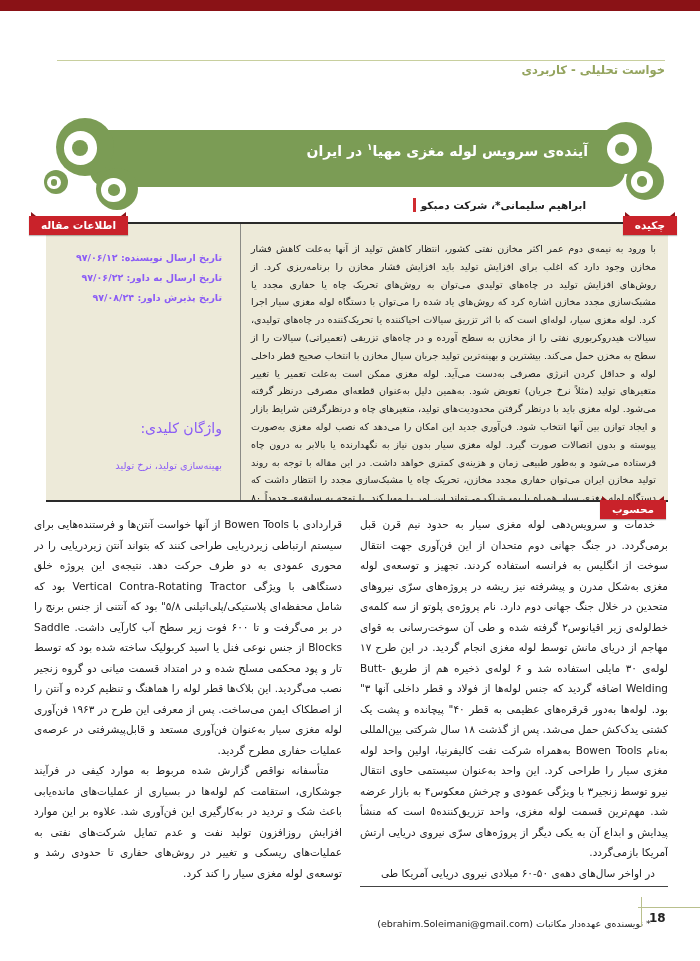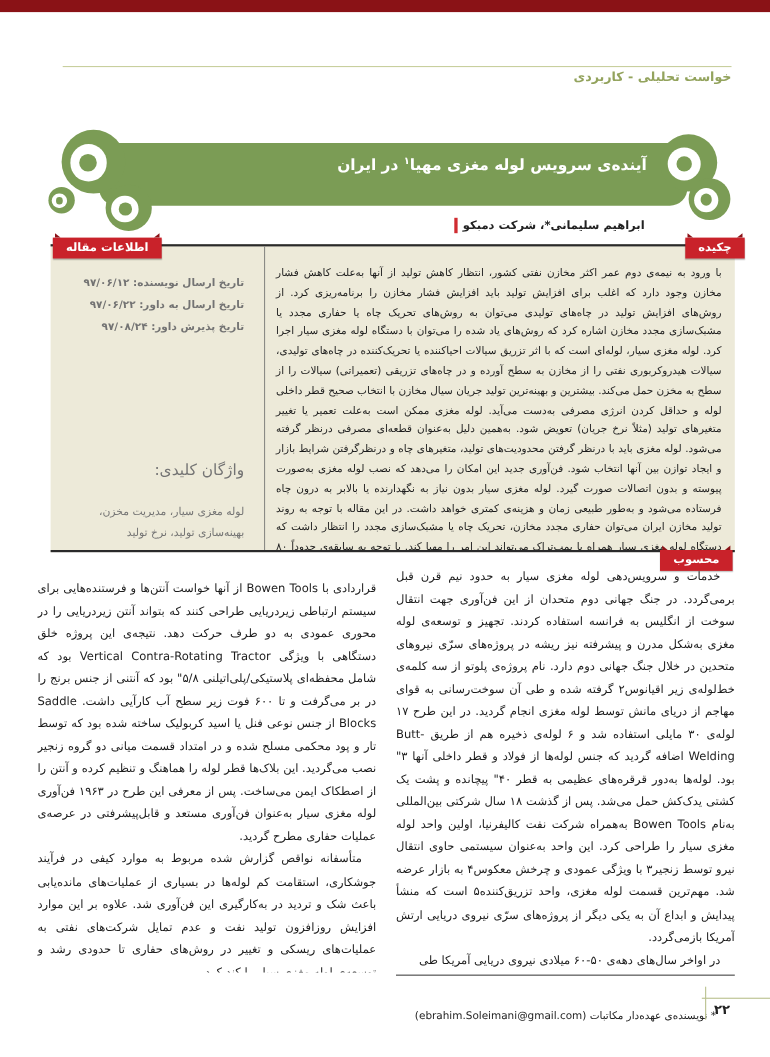--- a/index.html
+++ b/index.html
@@ -30,41 +30,41 @@
     font-size:10.5px;font-weight:bold;color:#222;}
   .author-bar{width:3px;height:14px;background:#d02c31;}
 
   
   .ribbon{position:absolute;background:#c9222a;color:#fff;font-weight:bold;font-size:10.5px;
     line-height:17px;padding:1px 12px;z-index:6;box-shadow:0 1px 1px rgba(0,0,0,.25);}
   .ribbon::before{content:"";position:absolute;top:-4px;right:2px;width:0;height:0;
     border-left:5px solid transparent;border-bottom:4px solid #8c1418;}
   .ribbon::after{content:"";position:absolute;top:-4px;left:2px;width:0;height:0;
     border-right:5px solid transparent;border-bottom:4px solid #8c1418;}
-  .ribbon-info{top:216px;right:553px;}
+  .ribbon-info{top:216px;right:572px;}
   .ribbon-abstract{top:216px;right:23px;}
   .ribbon-intro{top:500px;right:34px;}
 
   
   .info-block{position:absolute;left:46px;right:32px;top:222px;height:276px;background:#edead9;
     border-top:2px solid #2a2a2a;border-bottom:2px solid #2a2a2a;display:flex;}
   .abstract-cell{flex:1;padding:16px 12px 6px 10px;font-size:9.5px;line-height:17.8px;
     text-align:justify;color:#1c1c1c;overflow:hidden;}
   .v-divider{width:1px;background:#8b8b86;margin:0;}
-  .info-cell{width:170px;padding:24px 18px 0 6px;color:#737373;}
+  .info-cell{width:170px;padding:24px 18px 0 6px;color:#8b5cf6;}
   .info-row{font-size:9.5px;font-weight:bold;line-height:20px;text-align:right;white-space:nowrap;}
   .keywords{margin-top:112px;text-align:right;}
   .kw-head{font-size:14px;font-weight:normal;margin-bottom:20px;}
   .kw-line{font-size:9.8px;line-height:19px;}
 
   
   .columns{position:absolute;top:514px;left:34px;right:32px;height:370px;display:flex;gap:18px;overflow:hidden;}
   .col{flex:1;font-size:10.5px;line-height:20.5px;text-align:justify;color:#1c1c1c;}
   .col p{margin:0;text-indent:13px;}
-  .col p.noindent{text-indent:0;margin-top:11px;}
+  .col p.noindent{text-indent:0;}
 
   
   .footnote-rule{position:absolute;top:886px;left:360px;right:32px;border-top:1.5px solid #444;}
   .footnote{position:absolute;top:891px;left:360px;right:32px;text-align:center;font-size:9.5px;color:#222;margin-top:27px;}
 
   
   .pn-h{position:absolute;top:907px;left:638px;width:62px;border-top:1.5px solid #b9c08d;}
   .pn-v{position:absolute;top:897px;left:641px;height:30px;border-left:1.5px solid #b9c08d;}
   .page-number{position:absolute;top:911px;left:649px;font-size:12px;font-weight:bold;color:#222;}
 </style>
@@ -99,21 +99,20 @@
 
   <div class="info-block">
     <div class="abstract-cell">با ورود به نیمه‌ی دوم عمر اکثر مخازن نفتی کشور، انتظار کاهش تولید از آنها به‌علت کاهش فشار مخازن وجود دارد که اغلب برای افزایش تولید باید افزایش فشار مخازن را برنامه‌ریزی کرد. از روش‌های افزایش تولید در چاه‌های تولیدی می‌توان به روش‌های تحریک چاه یا حفاری مجدد یا مشبک‌سازی مجدد مخازن اشاره کرد که روش‌های یاد شده را می‌توان با دستگاه لوله مغزی سیار اجرا کرد. لوله مغزی سیار، لوله‌ای است که با اثر تزریق سیالات احیاکننده یا تحریک‌کننده در چاه‌های تولیدی، سیالات هیدروکربوری نفتی را از مخازن به سطح آورده و در چاه‌های تزریقی (تعمیراتی) سیالات را از سطح به مخزن حمل می‌کند. بیشترین و بهینه‌ترین تولید جریان سیال مخازن با انتخاب صحیح قطر داخلی لوله و حداقل کردن انرژی مصرفی به‌دست می‌آید. لوله مغزی ممکن است به‌علت تعمیر یا تغییر متغیرهای تولید (مثلاً نرخ جریان) تعویض شود. به‌همین دلیل به‌عنوان قطعه‌ای مصرفی درنظر گرفته می‌شود. لوله مغزی باید با درنظر گرفتن محدودیت‌های تولید، متغیرهای چاه و درنظرگرفتن شرایط بازار و ایجاد توازن بین آنها انتخاب شود. فن‌آوری جدید این امکان را می‌دهد که نصب لوله مغزی به‌صورت پیوسته و بدون اتصالات صورت گیرد. لوله مغزی سیار بدون نیاز به نگهدارنده یا بالابر به درون چاه فرستاده می‌شود و به‌طور طبیعی زمان و هزینه‌ی کمتری خواهد داشت. در این مقاله با توجه به روند تولید مخازن ایران می‌توان حفاری مجدد مخازن، تحریک چاه یا مشبک‌سازی مجدد را انتظار داشت که دستگاه لوله مغزی سیار همراه با پمپ‌تراک می‌تواند این امر را مهیا کند. با توجه به سابقه‌ی حدوداً ۸۰ ساله‌ی لوله مغزی سیار، فن‌آوری حفاری توسط لوله مغزی سیار جزء فن‌آوری‌های جدید محسوب می‌شود.</div>
     <div class="v-divider"></div>
     <div class="info-cell">
       <div class="info-row">تاریخ ارسال نویسنده: ۹۷/۰۶/۱۲</div>
       <div class="info-row">تاریخ ارسال به داور: ۹۷/۰۶/۲۲</div>
       <div class="info-row">تاریخ پذیرش داور: ۹۷/۰۸/۲۴</div>
       <div class="keywords">
         <div class="kw-head">واژگان کلیدی:</div>
-        <div class="kw-line">لوله مغزی سیار، مدیریت مخزن،</div>
         <div class="kw-line">بهینه‌سازی تولید، نرخ تولید</div>
       </div>
     </div>
   </div>
 
   <div class="columns">
     <div class="col">
       <p>خدمات و سرویس‌دهی لوله مغزی سیار به حدود نیم قرن قبل برمی‌گردد. در جنگ جهانی دوم متحدان از این فن‌آوری جهت انتقال سوخت از انگلیس به فرانسه استفاده کردند. تجهیز و توسعه‌ی لوله مغزی به‌شکل مدرن و پیشرفته نیز ریشه در پروژه‌های سرّی نیروهای متحدین در خلال جنگ جهانی دوم دارد. نام پروژه‌ی پلوتو از سه کلمه‌ی خط‌لوله‌ی زیر اقیانوس۲ گرفته شده و طی آن سوخت‌رسانی به قوای مهاجم از دریای مانش توسط لوله مغزی انجام گردید. در این طرح ۱۷ لوله‌ی ۳۰ مایلی استفاده شد و ۶ لوله‌ی ذخیره هم از طریق Butt-Welding اضافه گردید که جنس لوله‌ها از فولاد و قطر داخلی آنها ۳" بود. لوله‌ها به‌دور قرقره‌های عظیمی به قطر ۴۰" پیچانده و پشت یک کشتی یدک‌کش حمل می‌شد. پس از گذشت ۱۸ سال شرکتی بین‌المللی به‌نام Bowen Tools به‌همراه شرکت نفت کالیفرنیا، اولین واحد لوله مغزی سیار را طراحی کرد. این واحد به‌عنوان سیستمی حاوی انتقال نیرو توسط زنجیر۳ با ویژگی عمودی و چرخش معکوس۴ به بازار عرضه شد. مهم‌ترین قسمت لوله مغزی، واحد تزریق‌کننده۵ است که منشأ پیدایش و ابداع آن به یکی دیگر از پروژه‌های سرّی نیروی دریایی ارتش آمریکا بازمی‌گردد.</p>
       <p>در اواخر سال‌های دهه‌ی ۵۰-۶۰ میلادی نیروی دریایی آمریکا طی</p>
     </div>
@@ -121,15 +120,15 @@
       <p class="noindent">قراردادی با Bowen Tools از آنها خواست آنتن‌ها و فرستنده‌هایی برای سیستم ارتباطی زیردریایی طراحی کنند که بتواند آنتن زیردریایی را در محوری عمودی به دو طرف حرکت دهد. نتیجه‌ی این پروژه خلق دستگاهی با ویژگی Vertical Contra-Rotating Tractor بود که شامل محفظه‌ای پلاستیکی/پلی‌اتیلنی ۵/۸" بود که آنتنی از جنس برنج را در بر می‌گرفت و تا ۶۰۰ فوت زیر سطح آب کارآیی داشت. Saddle Blocks از جنس نوعی فنل یا اسید کربولیک ساخته شده بود که توسط تار و پود محکمی مسلح شده و در امتداد قسمت میانی دو گروه زنجیر نصب می‌گردید. این بلاک‌ها قطر لوله را هماهنگ و تنظیم کرده و آنتن را از اصطکاک ایمن می‌ساخت. پس از معرفی این طرح در ۱۹۶۳ فن‌آوری لوله مغزی سیار به‌عنوان فن‌آوری مستعد و قابل‌پیشرفتی در عرصه‌ی عملیات حفاری مطرح گردید.</p>
       <p>متأسفانه نواقص گزارش شده مربوط به موارد کیفی در فرآیند جوشکاری، استقامت کم لوله‌ها در بسیاری از عملیات‌های مانده‌یابی باعث شک و تردید در به‌کارگیری این فن‌آوری شد. علاوه بر این موارد افزایش روزافزون تولید نفت و عدم تمایل شرکت‌های نفتی به عملیات‌های ریسکی و تغییر در روش‌های حفاری تا حدودی رشد و توسعه‌ی لوله مغزی سیار را کند کرد.</p>
     </div>
   </div>
 
   <div class="footnote-rule"></div>
   <div class="footnote">* نویسنده‌ی عهده‌دار مکاتبات (ebrahim.Soleimani@gmail.com)</div>
 
   <div class="pn-h"></div>
   <div class="pn-v"></div>
-  <div class="page-number">۲۲</div>
+  <div class="page-number">18</div>
 
 </div>
 
 </body></html>

